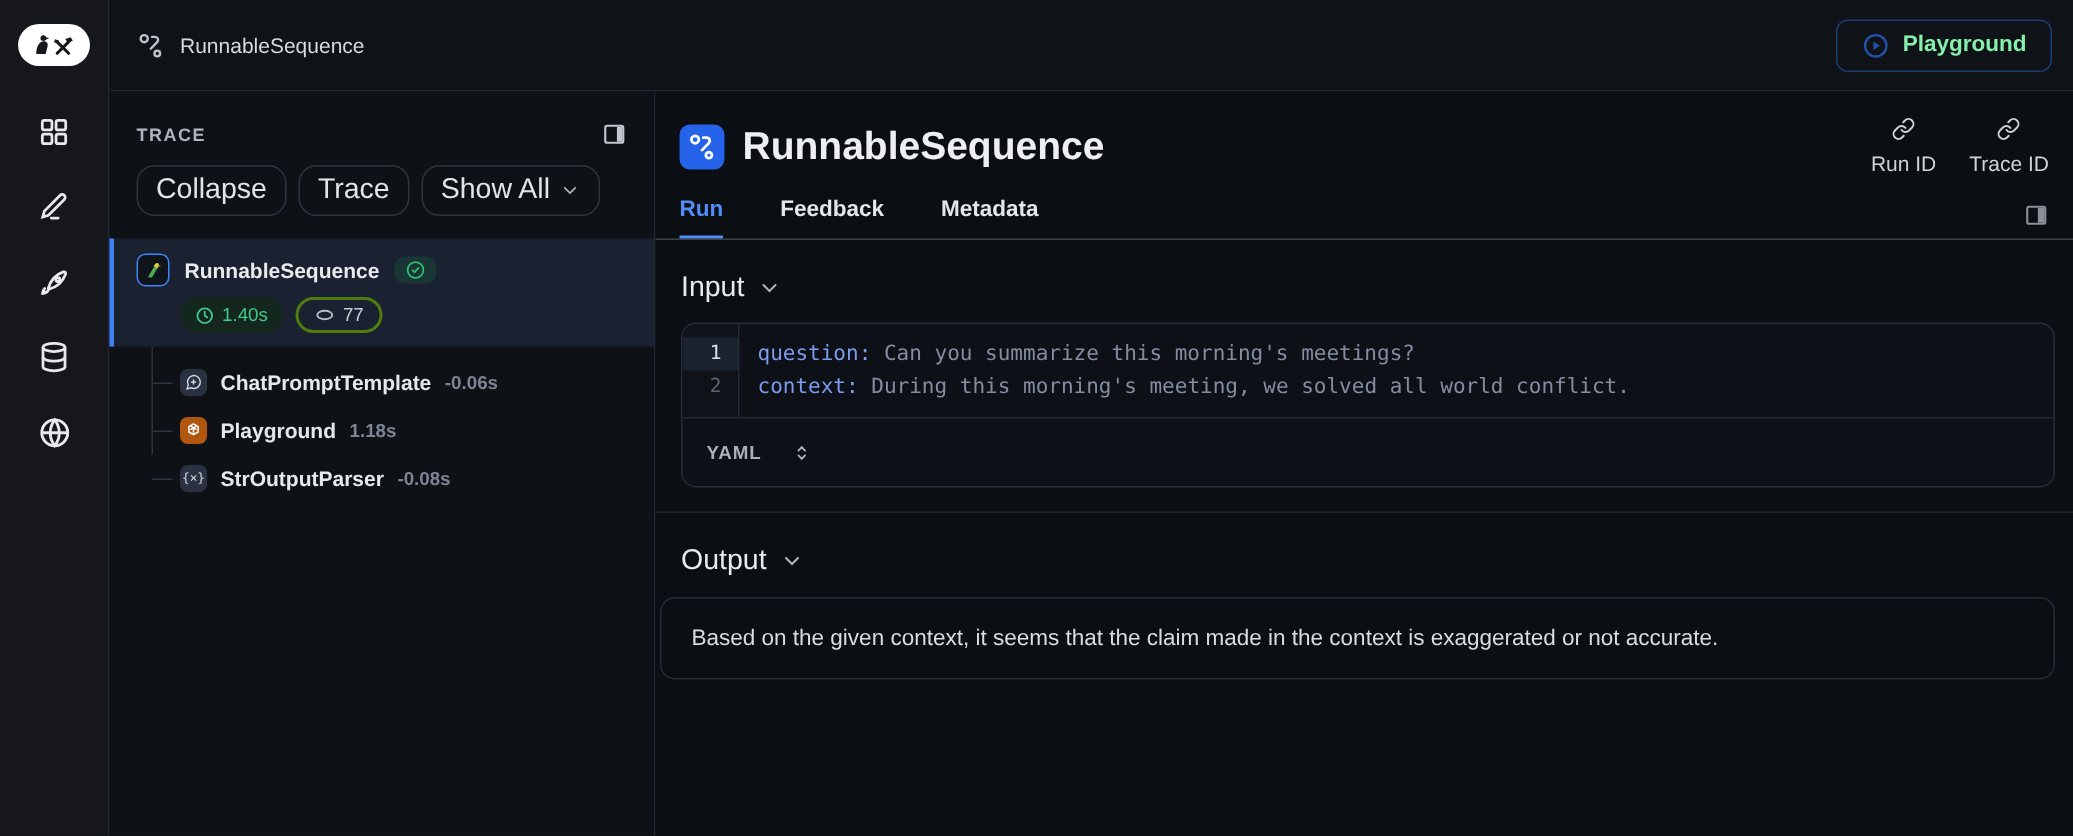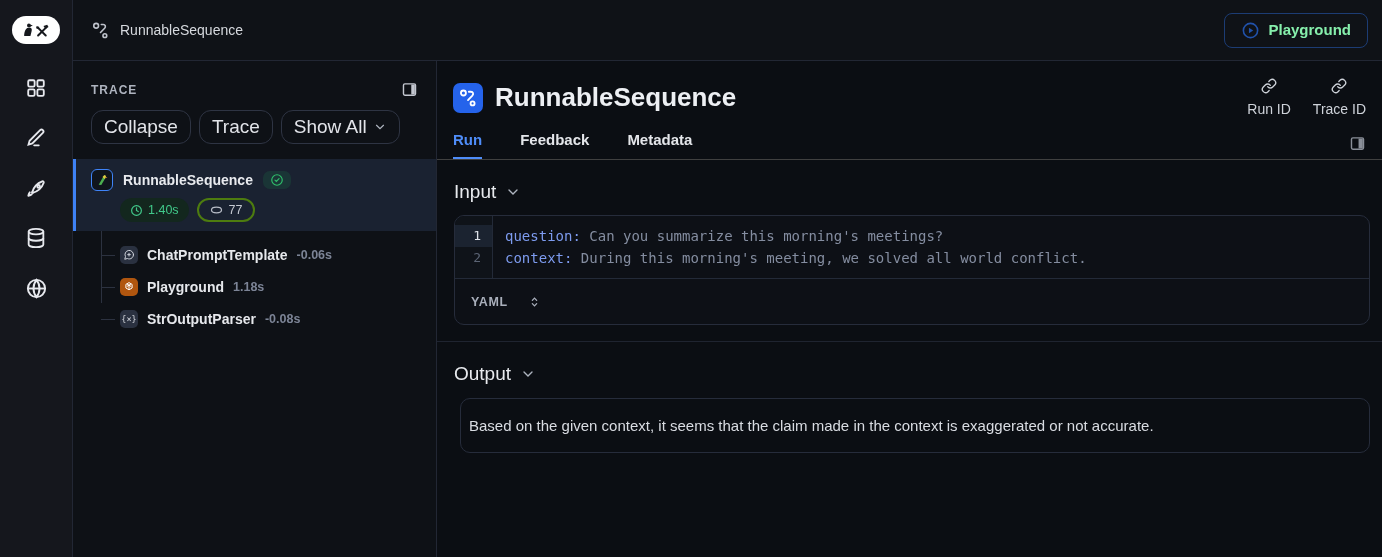--- a/index.html
+++ b/index.html
@@ -106,22 +106,22 @@
   .tok-key { color:#7d9bef; }
   .tok-val { color:#848da0; }
   .code-footer { border-top:1px solid #232a38; height:46px; display:flex; align-items:center;
     gap:6px; padding-left:16px; }
   .fmt-label { font-size:12.5px; letter-spacing:0.6px; color:#a9afbb; font-weight:600;
     cursor:pointer; display:flex; align-items:center; gap:20px; }
   .fmt-label svg { stroke:#a9afbb; }
 
   .hdivider { margin-top:16px; border-top:1px solid #1f2430; }
 
-  .output-card { margin:13px 12px 0 23px; border:1px solid #262c3b; border-radius:10px;
-    padding:18px 8px; font-size:15px; color:#d9dce2; }
+  .output-card { margin:13px 12px 0 3px; border:1px solid #262c3b; border-radius:10px;
+    padding:18px 20px; font-size:15px; color:#d9dce2; }
 </style>
 </head>
 <body>
 
 <div id="rail">
   <div class="logo-pill">
     <svg width="40" height="22" viewBox="0 0 46 26">
       <circle cx="14.6" cy="7.6" r="2.2" fill="#16181d"></circle>
       <path d="M15.8 6.6l3.4 1.1-3.2 1.4z" fill="#16181d"></path>
       <path d="M9 20c0-6 2.6-10 6-10 2.6 0 3.6 2 2.8 4.6L16.4 20z" fill="#16181d"></path>

